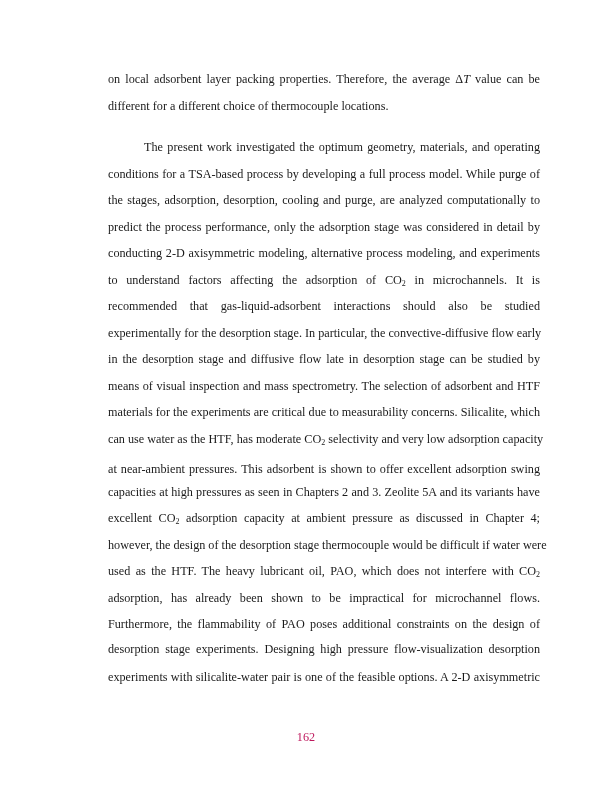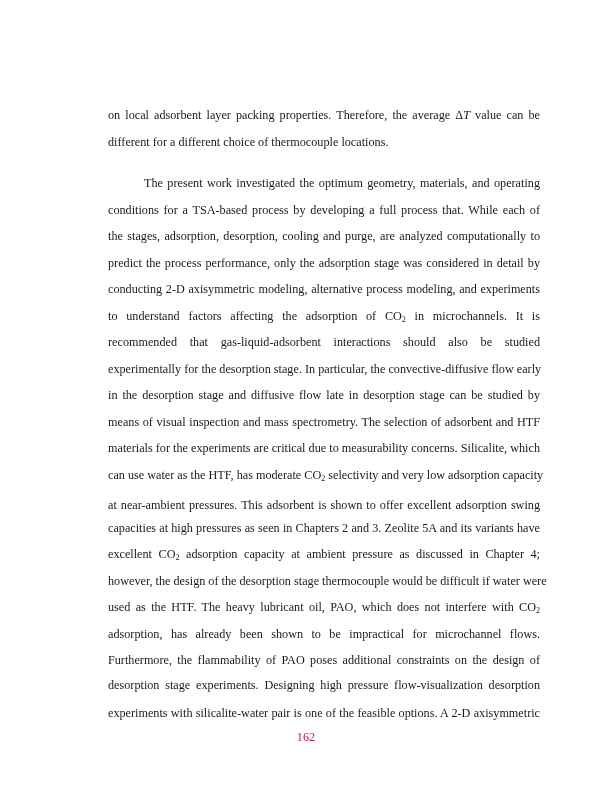--- a/index.html
+++ b/index.html
@@ -9,21 +9,20 @@
     position: absolute;
     left: 108px;
     width: 432px;
     font-family: "Liberation Serif", "DejaVu Serif", serif;
     font-size: 12.2px;
     line-height: 14px;
     color: #1a1a1a;
     white-space: nowrap;
     text-align: justify;
     text-align-last: justify;
-    margin-top: 36px;
   }
   .line.last { text-align-last: left; }
   .line.indent { left: 144px; width: 396px; }
   .pagenum {
     position: absolute;
     left: 0; width: 612px;
     top: 730px;
     text-align: center;
     font-family: "Liberation Serif", "DejaVu Serif", serif;
     font-size: 12.2px;
@@ -34,21 +33,21 @@
 </style>
 </head>
 <body>
 
 <div class="page">
 
   <div class="line" style="top:72px"><span>on local adsorbent layer packing properties. Therefore, the average Δ<i>T</i> value can be</span></div>
   <div class="line last" style="top:99px">different for a different choice of thermocouple locations.</div>
 
   <div class="line indent" style="top:140px">The present work investigated the optimum geometry, materials, and operating</div>
-  <div class="line" style="top:166.5px">conditions for a TSA-based process by developing a full process that. While each of</div>
+  <div class="line" style="top:166.5px">conditions for a TSA-based process by developing a full process model. While purge of</div>
   <div class="line" style="top:193px">the stages, adsorption, desorption, cooling and purge, are analyzed computationally to</div>
   <div class="line" style="top:219.5px">predict the process performance, only the adsorption stage was considered in detail by</div>
   <div class="line" style="top:246px">conducting 2-D axisymmetric modeling, alternative process modeling, and experiments</div>
   <div class="line" style="top:272.5px">to understand factors affecting the adsorption of CO<sub>2</sub> in microchannels. It is</div>
   <div class="line" style="top:325.5px">experimentally for the desorption stage. In particular, the convective-diffusive flow early</div>
   <div class="line" style="top:299px">recommended that gas-liquid-adsorbent interactions should also be studied</div>
   <div class="line" style="top:352px">in the desorption stage and diffusive flow late in desorption stage can be studied by</div>
   <div class="line" style="top:378.5px">means of visual inspection and mass spectrometry. The selection of adsorbent and HTF</div>
   <div class="line" style="top:405px">materials for the experiments are critical due to measurability concerns. Silicalite, which</div>
   <div class="line" style="top:431.5px">can use water as the HTF, has moderate CO<sub>2</sub> selectivity and very low adsorption capacity</div>

